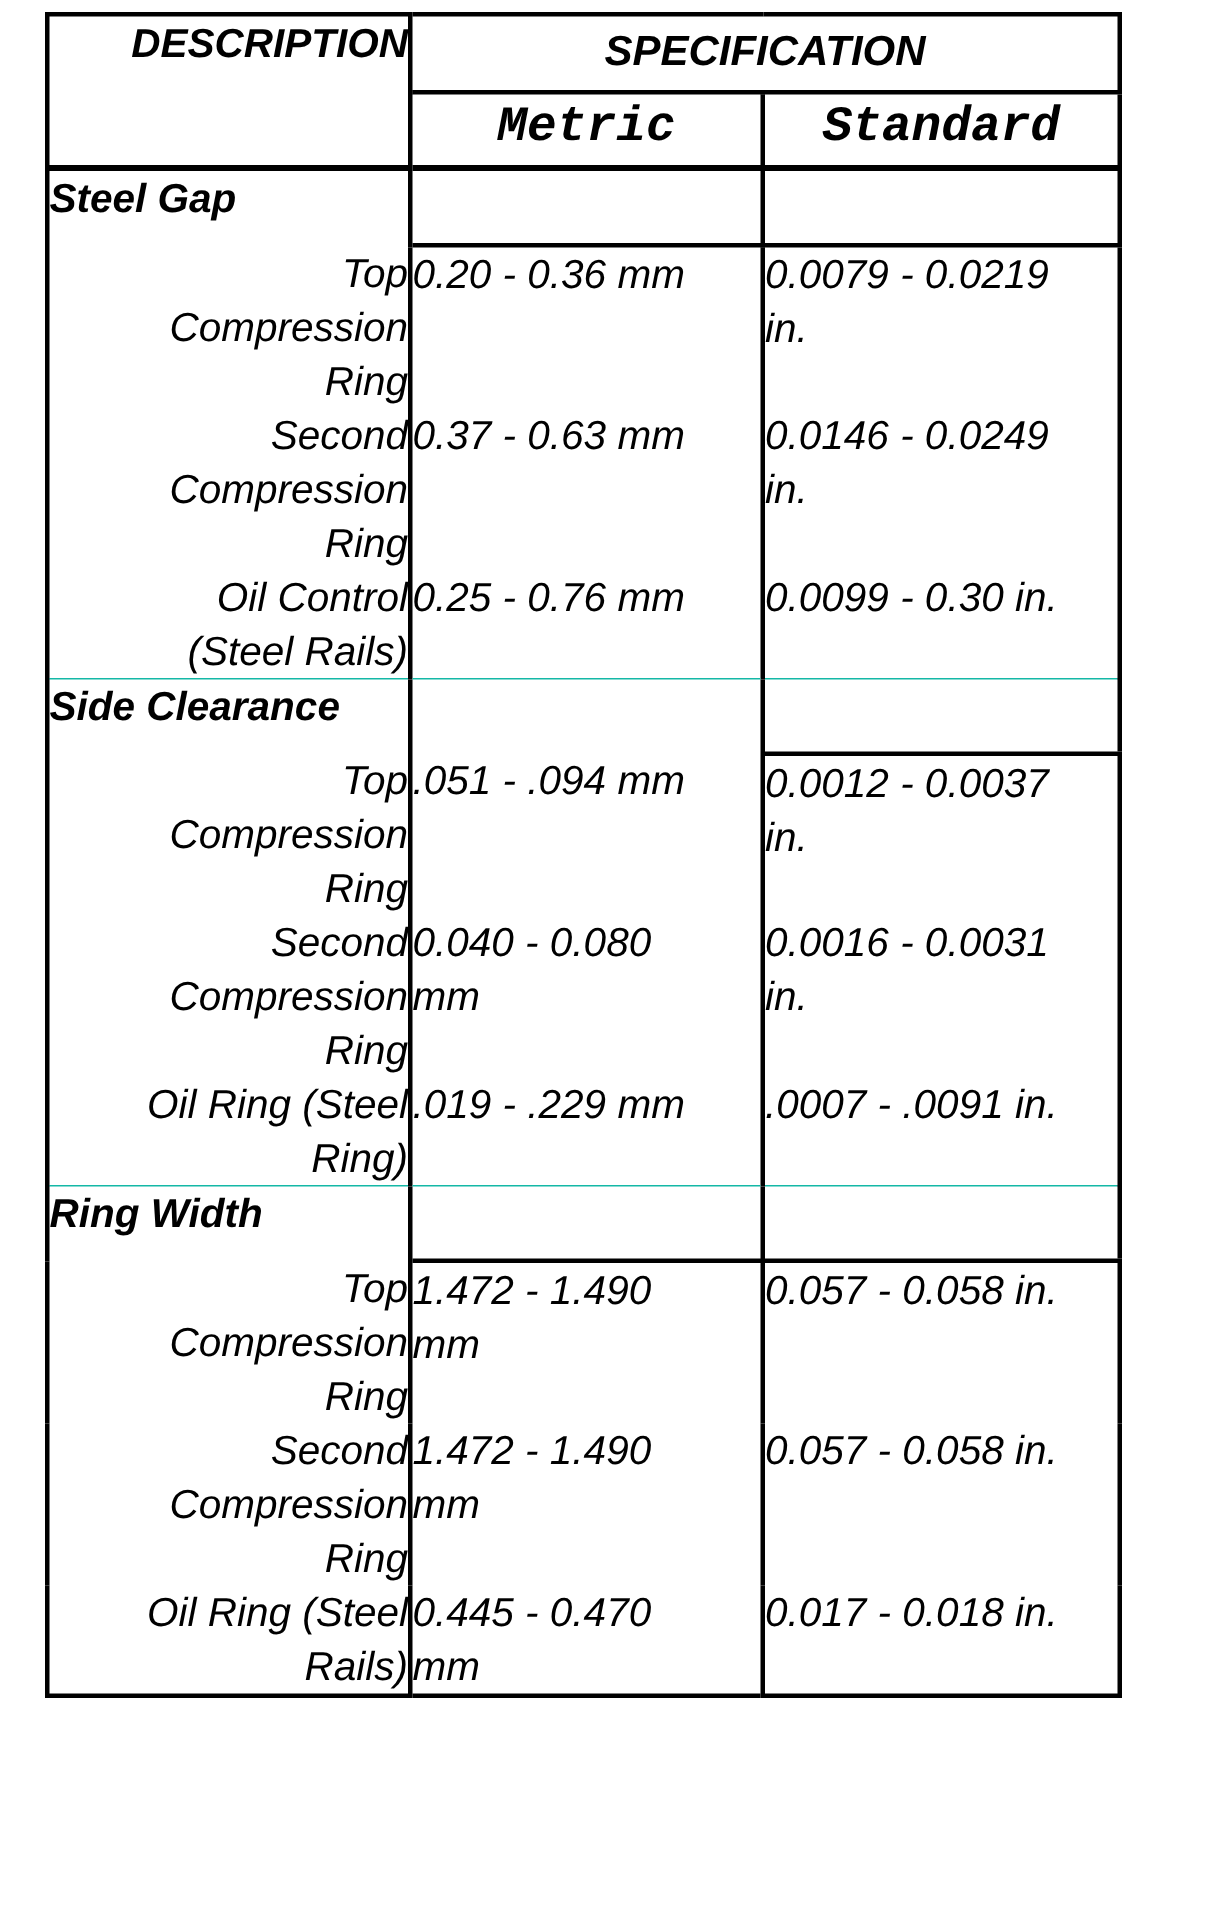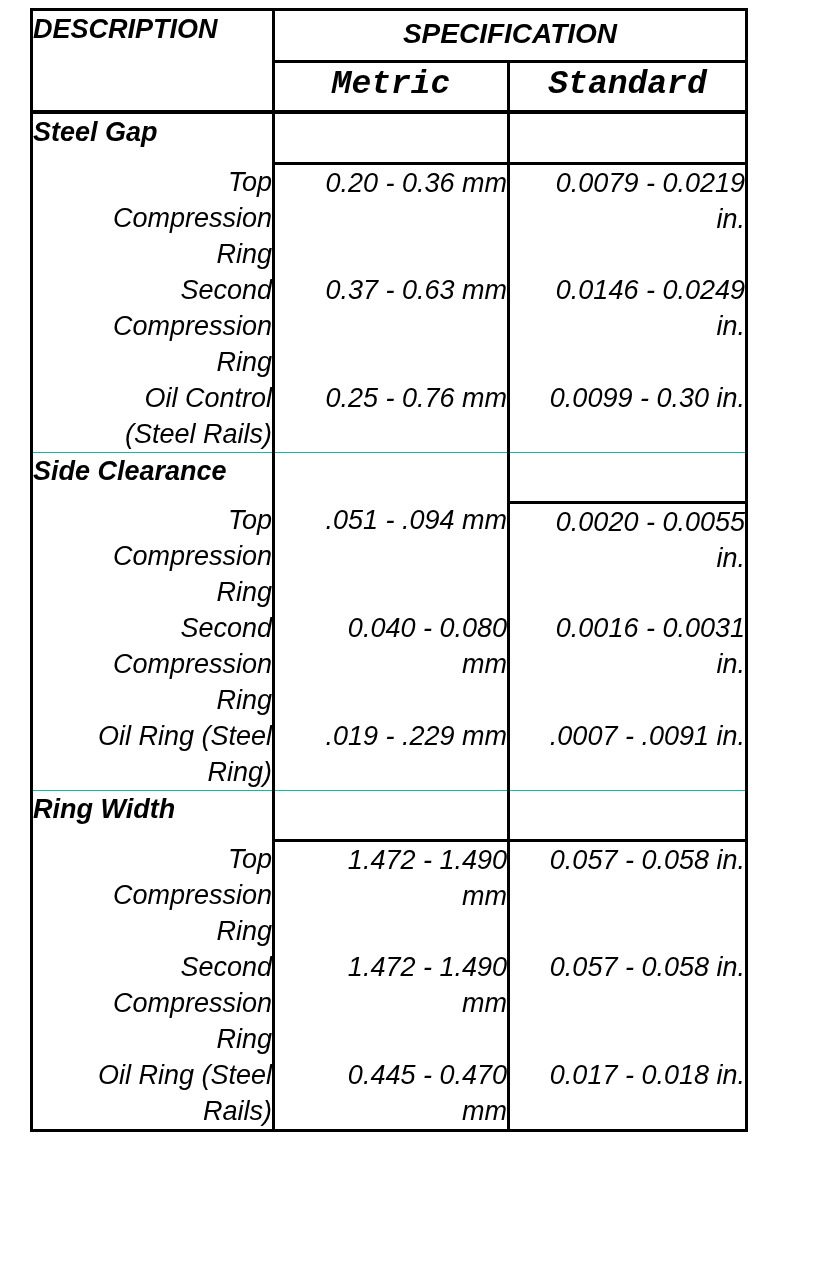--- a/index.html
+++ b/index.html
@@ -45,21 +45,21 @@
   
   tr.hdr1 th.spec-head {
     height: 44px;
     text-align: center;
     font-weight: bold;
     font-size: 28px;
     border-bottom: 3px solid #000;
     padding-top: 5px;
   }
   td.desc-head {
-    text-align: left;
+    text-align: right;
     font-weight: bold;
     font-size: 28px;
     padding: 5px 0 0 16px;
     border-bottom: 4px solid #000;
   }
   tr.hdr2 th {
     height: 43px;
     text-align: center;
     font-weight: bold;
     font-size: 33px;
@@ -79,21 +79,21 @@
   .u { border-bottom: 3px solid #000; }
   .sec-top { border-top: 1px solid #14b8a6; }
 
   
   td.desc {
     text-align: right;
     padding: 6px 4px 5px 0;
     white-space: pre-line;
   }
   td.val {
-    text-align: right;
+    text-align: left;
     padding: 6px 1px 5px 1px;
     white-space: pre-line;
   }
 </style>
 </head>
 <body>
 
 <div class="page">
 
 
@@ -145,21 +145,21 @@
     <tr class="lbl">
       <td class="slabel bR sec-top">Side Clearance</td>
       <td class="bR sec-top"></td>
       <td class="sec-top u"></td>
     </tr>
     <tr class="data">
       <td class="desc bR">Top
 Compression
 Ring</td>
       <td class="val bR">.051 - .094 mm</td>
-      <td class="val">0.0020 - 0.0055
+      <td class="val">0.0012 - 0.0037
 in.</td>
     </tr>
     <tr class="data">
       <td class="desc bR">Second
 Compression
 Ring</td>
       <td class="val bR">0.040 - 0.080
 mm</td>
       <td class="val">0.0016 - 0.0031
 in.</td>

